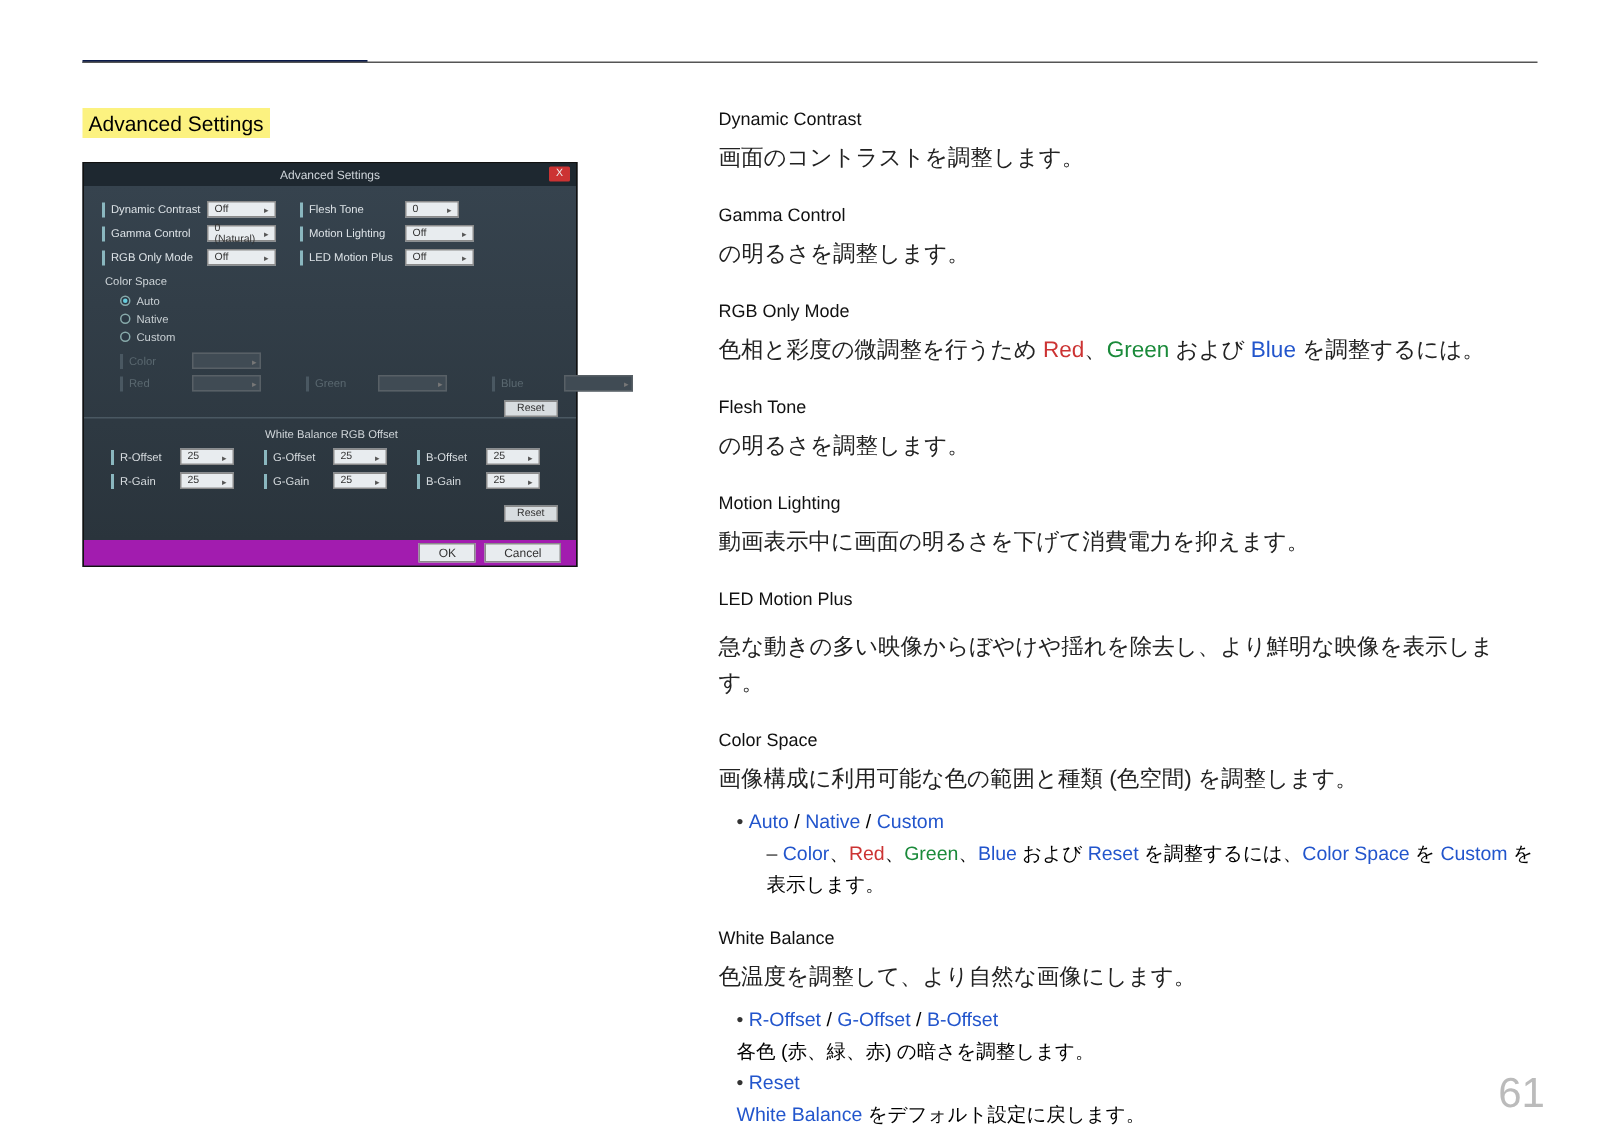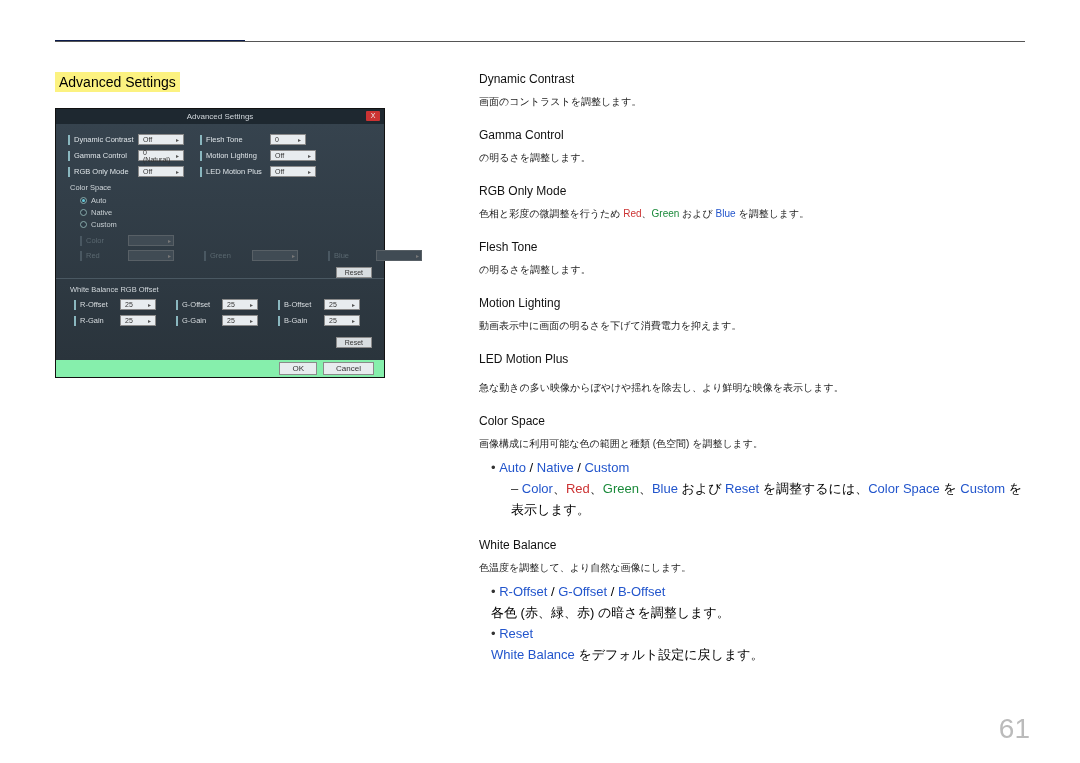--- a/index.html
+++ b/index.html
@@ -26,30 +26,30 @@
   .section-lbl { color: #d0d6da; font-size: 7.5px; margin: 6px 0 4px 2px; }
   .radio-row { margin-left: 12px; margin-bottom: 3px; display: flex; align-items: center; gap: 4px; color: #c8cfd3; }
   .radio { width: 7px; height: 7px; border-radius: 50%; border: 1px solid #8aa; background: #2b3843; display:inline-block; }
   .radio.on::after { content: ""; display:block; width:3px; height:3px; background:#6cd; border-radius:50%; margin:1px auto 0; }
   .disabled-row { display:flex; gap: 30px; margin-left: 12px; margin-top: 6px; }
   .disabled-row .lbl2 { width: 40px; color: #5a6870; }
   .disabled-dd { background:#404b54; width:46px; height:11px; border:1px solid #586066; display:inline-flex; align-items:center; justify-content:flex-end; padding-right:2px; font-size:6px; color:#777; }
   .disabled-dd::after { content:"▸"; }
   .reset-btn { background:#d8dde0; color:#333; font-size:7px; padding:1px 8px; border:1px solid #8a8a8a; float:right; margin-top:6px; }
   .hr { border:none; border-top:1px solid #4a5862; margin:6px -12px; clear:both; }
-  .wb-lbl { color:#d0d6da; font-size:7.5px; margin:2px 0 5px 2px; }
+  .wb-lbl { color:#d0d6da; font-size:7.5px; margin:2px 0 5px 2px;text-align:center; }
   .wb-row { display:flex; gap:20px; margin-left: 6px; margin-bottom:5px; }
   .wb-field { display:flex; align-items:center; gap:2px; }
   .wb-field .bar + span { width:38px; }
-  .dialog-footer { background:#86efac; padding:4px 10px; text-align:right; }
+  .dialog-footer { background:#a21caf; padding:4px 10px; text-align:right; }
   .dlg-btn { background:#e8ecef; border:1px solid #8a8a8a; color:#333; font-size:8px; padding:1px 12px; margin-left:4px; }
   
   .r-section { margin-bottom: 18px; }
   .r-heading { font-size: 12px; font-weight: 400; color: #111; margin-bottom: 8px; }
-  .r-desc { font-size: 10px; color: #222; line-height: 1.6; }
+  .r-desc { font-size: 15px; color: #222; line-height: 1.6; }
   .t-red { color: #c33; font-weight: 500; }
   .t-green { color: #1a8a3a; font-weight: 500; }
   .t-blue { color: #2255cc; font-weight: 500; }
   ul.bullet { list-style: none; margin: 6px 0 0 12px; font-size: 13px; line-height: 1.6; }
   ul.bullet > li::before { content: "• "; color: #333; }
   ul.bullet ul { list-style: none; margin-left: 20px; }
   ul.bullet ul > li::before { content: "– "; color: #333; }
   .page-num { position: absolute; bottom: 18px; right: 50px; font-size: 28px; color: #bbb; font-weight: 300; margin-top: 37px; }
 </style>
 </head>
@@ -192,21 +192,21 @@
     <div class="r-section">
       <div class="r-heading">Dynamic Contrast</div>
       <div class="r-desc">画面のコントラストを調整します。</div>
     </div>
     <div class="r-section">
       <div class="r-heading">Gamma Control</div>
       <div class="r-desc">の明るさを調整します。</div>
     </div>
     <div class="r-section">
       <div class="r-heading">RGB Only Mode</div>
-      <div class="r-desc"><span>色相と彩度の微調整を行うため </span><span class="t-red">Red</span><span>、</span><span class="t-green">Green</span><span> および </span><span class="t-blue">Blue</span><span> を調整します。</span></div>
+      <div class="r-desc"><span>色相と彩度の微調整を行うため </span><span class="t-red">Red</span><span>、</span><span class="t-green">Green</span><span> および </span><span class="t-blue">Blue</span><span> を調整するには。</span></div>
     </div>
     <div class="r-section">
       <div class="r-heading">Flesh Tone</div>
       <div class="r-desc">の明るさを調整します。</div>
     </div>
     <div class="r-section">
       <div class="r-heading">Motion Lighting</div>
       <div class="r-desc">動画表示中に画面の明るさを下げて消費電力を抑えます。</div>
     </div>
     <div class="r-section">

